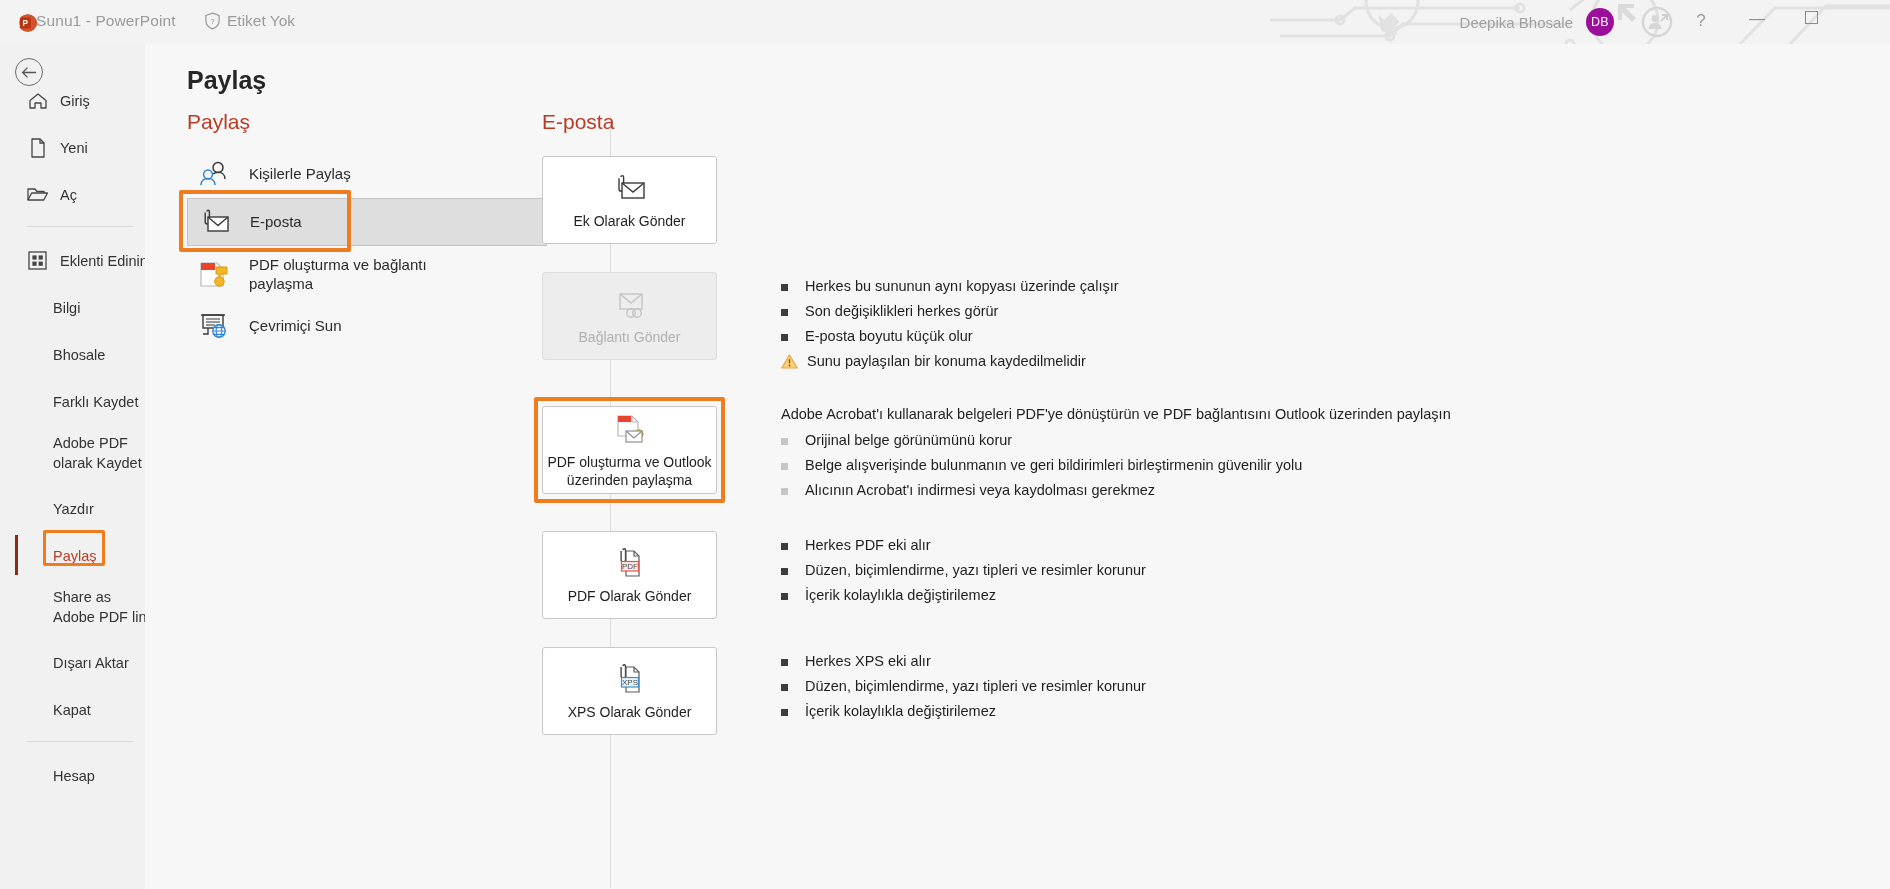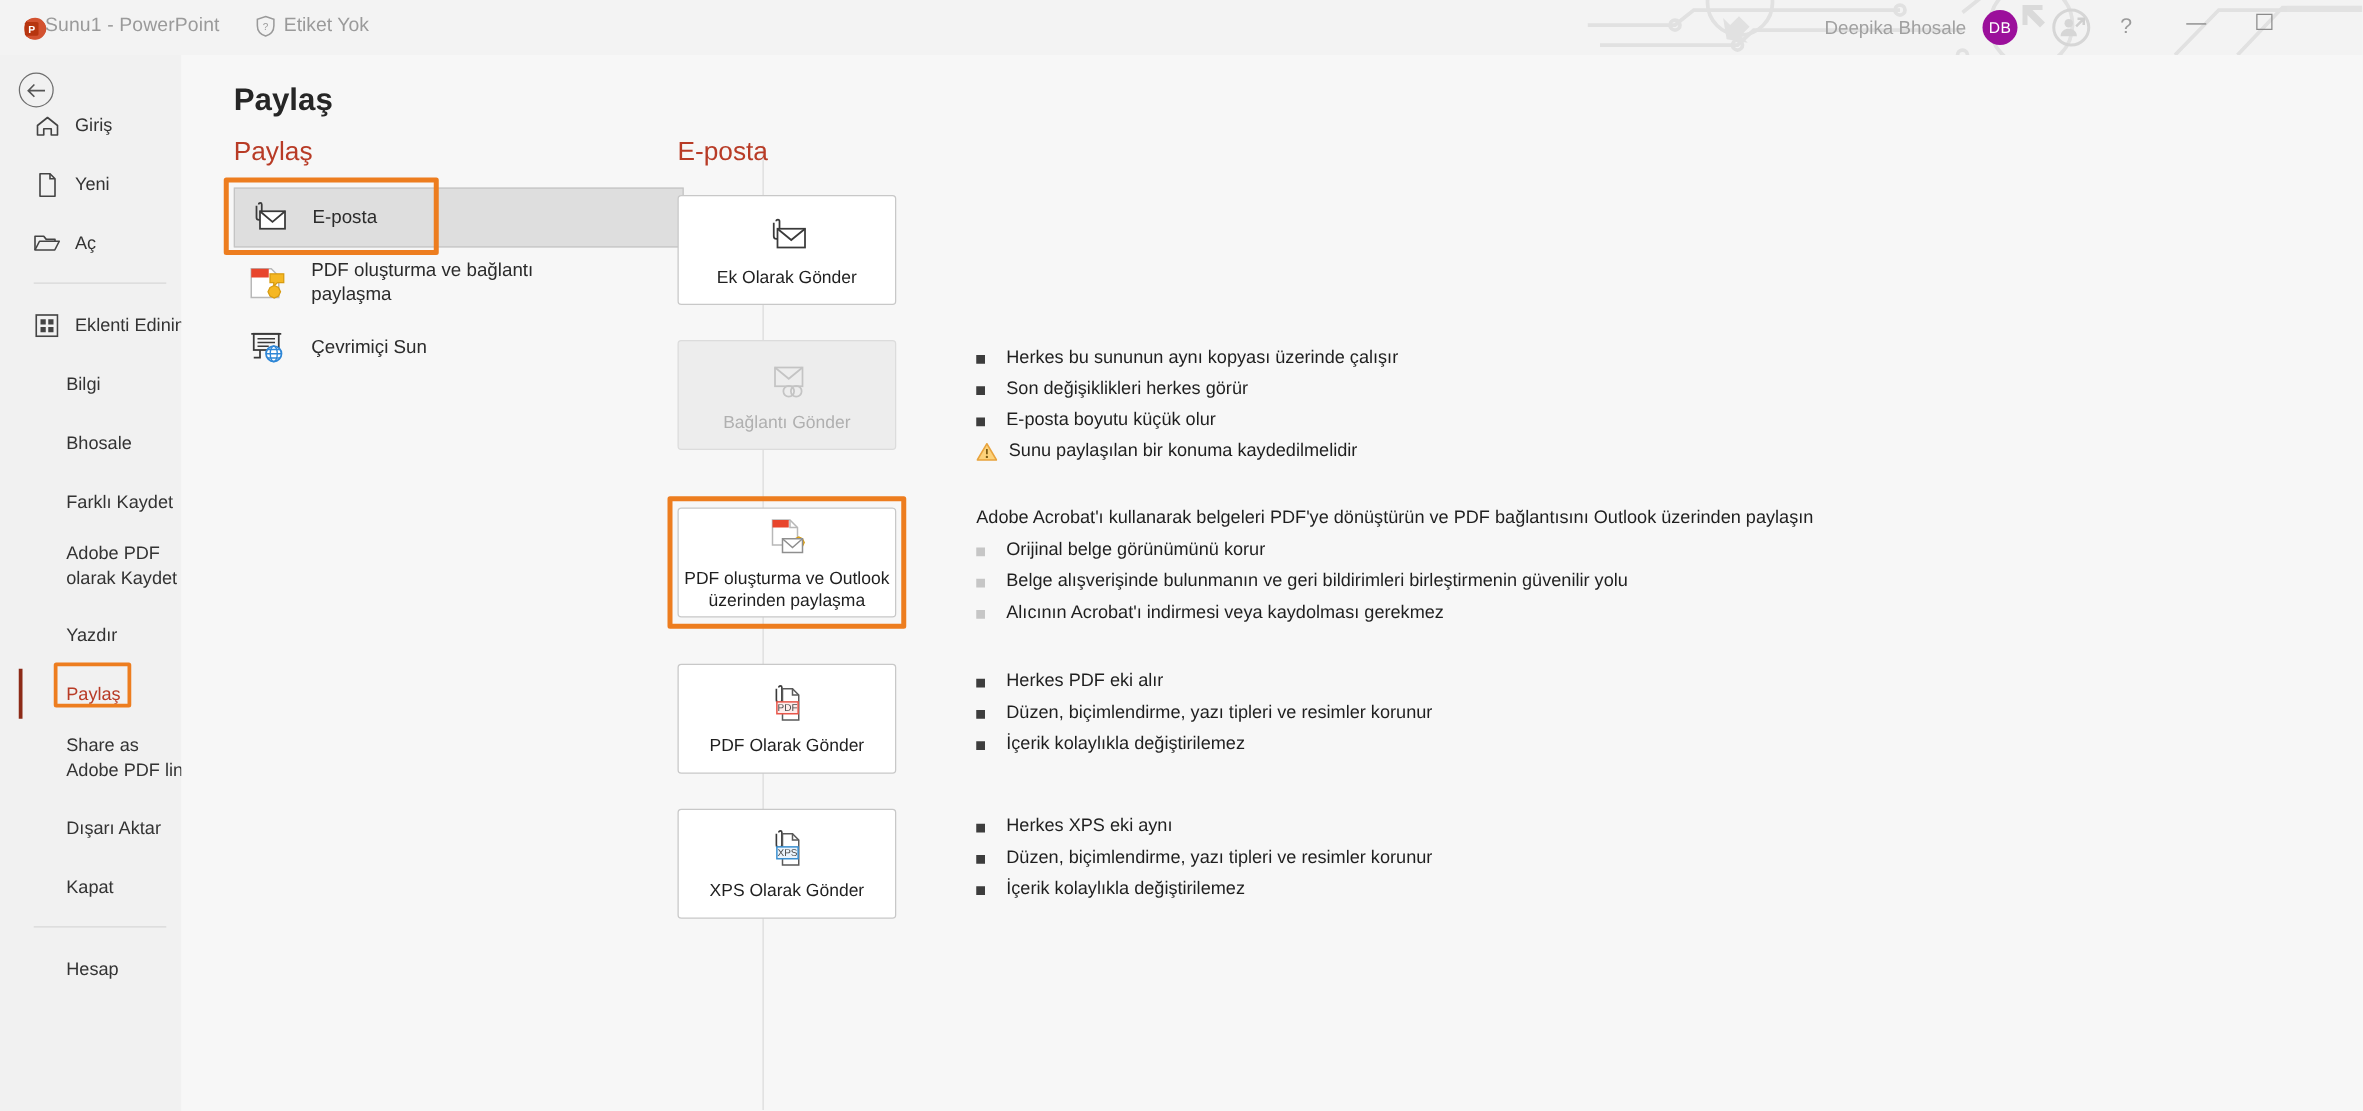--- a/index.html
+++ b/index.html
@@ -324,20 +324,31 @@
 
 <div class="content">
 
   <div class="page-title">Paylaş</div>
 
   <div class="vdiv"></div>
 
   <div class="col1">
     <div class="col-head">Paylaş</div>
 
+    <div class="opt-row">
+      <span class="opt-ic">
+        <svg width="32" height="26" viewBox="0 0 32 26">
+          <circle cx="20" cy="6.5" r="5" fill="none" stroke="#3a3a3a" stroke-width="1.5"></circle>
+          <circle cx="10" cy="13.5" r="4.4" fill="none" stroke="#2e86d6" stroke-width="1.5"></circle>
+          <path d="M3 24 c0 -4.4 3.2 -6.6 7 -6.6 c3.8 0 7 2.2 7 6.6" fill="none" stroke="#2e86d6" stroke-width="1.5"></path>
+          <path d="M15 13 c1.5 -1.2 3.2 -1.7 5 -1.7 c3.8 0 7 2.2 7 6.6" fill="none" stroke="#3a3a3a" stroke-width="1.5"></path>
+        </svg>
+      </span>
+      <span class="opt-lb">Kişilerle Paylaş</span>
+    </div>
 
     <div class="opt-row active">
       <span class="opt-hl"></span>
       <span class="opt-ic">
         <svg width="34" height="26" viewBox="0 0 34 26">
           <path d="M9 2.5 c0 -1.6 2.4 -1.6 2.4 0 V13 c0 2.6 -4.2 2.6 -4.2 0 V3.5" fill="none" stroke="#3a3a3a" stroke-width="1.4"></path>
           <rect x="10" y="8" width="20" height="14" fill="#fff" stroke="#3a3a3a" stroke-width="1.4"></rect>
           <path d="M10 8 L20 16.5 L30 8" fill="none" stroke="#3a3a3a" stroke-width="1.4"></path>
         </svg>
       </span>
@@ -496,21 +507,21 @@
             <path d="M24 4 V9 H29" fill="none" stroke="#5a5a5a" stroke-width="1.2"></path>
             <rect x="11.5" y="14.5" width="17" height="9.5" fill="#eaf3fb" stroke="#3a8fd0" stroke-width="1.2"></rect>
             <text x="20" y="22" font-family="Liberation Sans, sans-serif" font-size="8" fill="#4a4a4a" text-anchor="middle">XPS</text>
           </svg>
         </span>
         <span class="tile-lb">XPS Olarak Gönder</span>
       </div>
       <div class="bullets">
         <div class="bl">
           <span class="sq"></span>
-          <span>Herkes XPS eki aynı</span>
+          <span>Herkes XPS eki alır</span>
         </div>
         <div class="bl">
           <span class="sq"></span>
           <span>Düzen, biçimlendirme, yazı tipleri ve resimler korunur</span>
         </div>
         <div class="bl">
           <span class="sq"></span>
           <span>İçerik kolaylıkla değiştirilemez</span>
         </div>
       </div>

